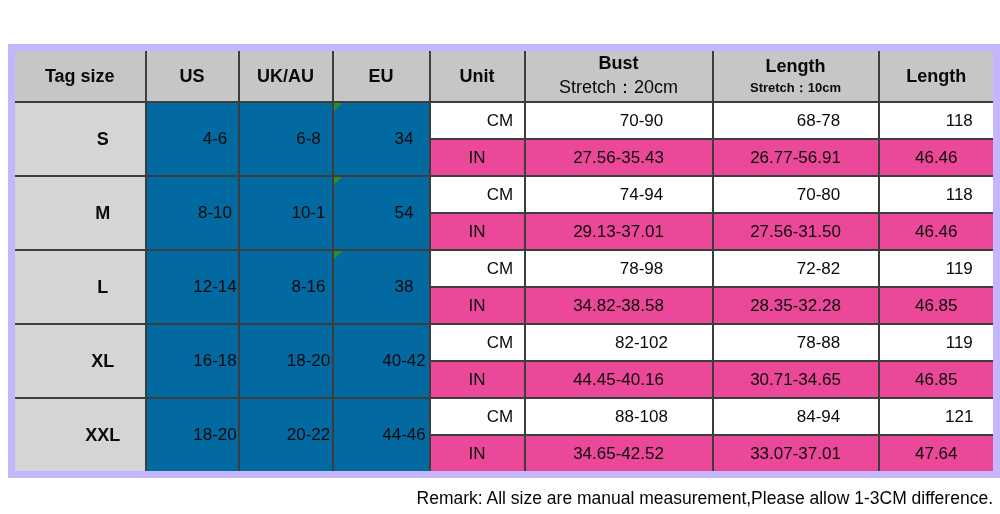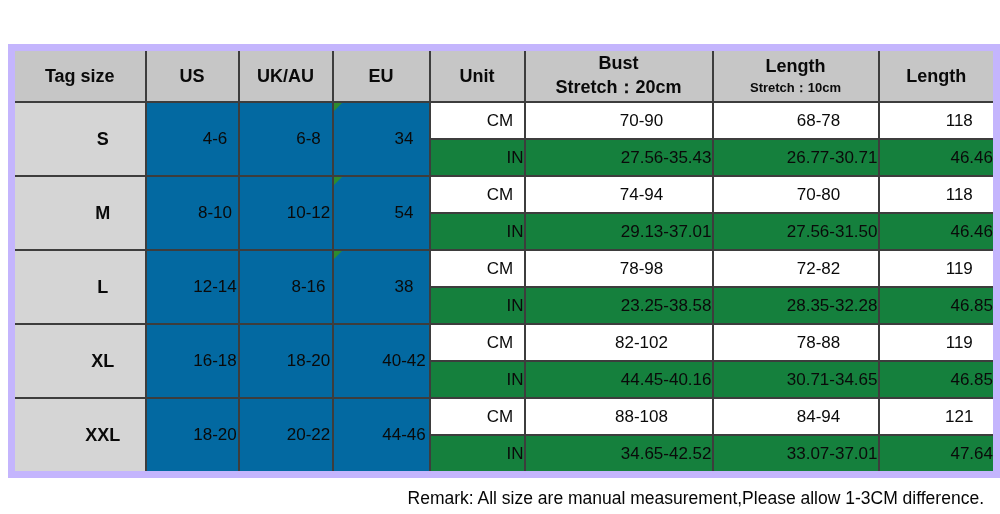--- a/index.html
+++ b/index.html
@@ -19,34 +19,34 @@
   }
   .size-table td {
     border:2px solid #3d3d3d;
     text-align:center; vertical-align:middle;
     font-size:17px; color:#0a0a0a; padding:0;
     overflow:hidden; white-space:nowrap;
   }
   tr.hdr td {
     background:#c6c6c6; font-weight:bold; height:50px; font-size:18px;
   }
-  tr.hdr td .sub-big { font-size:18px; font-weight:bold; margin-top:1px; }
+  tr.hdr td .sub-big { font-size:18px; font-weight:normal; margin-top:1px; }
   tr.hdr td .sub-small { font-size:13px; font-weight:bold; margin-top:2px; }
   td.tag-cell { background:#d5d5d5; font-weight:bold; font-size:18px; }
   tr.cm-row td { height:35px; background:#ffffff;padding-left:46px; }
-  tr.in-row td { height:35px; background:#15803d;text-align:right; }
+  tr.in-row td { height:35px; background:#ec4899; }
   tr.cm-row td.tag-cell, tr.cm-row td.plain-cell { background:#0369a1; }
   tr.cm-row td.tag-cell { background:#d5d5d5; }
   td.eu-cell { position:relative; }
   .corner-flag {
     position:absolute; top:0; left:0; width:0; height:0;
     border-top:8px solid #2e8b2e; border-right:8px solid transparent;
   }
   .remark {
-    position:absolute; top:488px; right:16px;
+    position:absolute; top:488px; right:7px;
     font-size:17.5px; color:#060606; white-space:nowrap;
   }
 </style>
 </head>
 <body>
 
 <div class="page">
 
 
   <table class="size-table">
@@ -87,28 +87,28 @@
           <span>34</span>
         </td>
         <td>CM</td>
         <td>70-90</td>
         <td>68-78</td>
         <td>118</td>
       </tr>
       <tr class="in-row">
         <td>IN</td>
         <td>27.56-35.43</td>
-        <td>26.77-30.71</td>
+        <td>26.77-56.91</td>
         <td>46.46</td>
       </tr>
 
       <tr class="cm-row">
         <td class="tag-cell" rowspan="2">M</td>
         <td class="plain-cell" rowspan="2">8-10</td>
-        <td class="plain-cell" rowspan="2">10-12</td>
+        <td class="plain-cell" rowspan="2">10-1</td>
         <td class="plain-cell eu-cell" rowspan="2">
           <span class="corner-flag"></span>
           <span>54</span>
         </td>
         <td>CM</td>
         <td>74-94</td>
         <td>70-80</td>
         <td>118</td>
       </tr>
       <tr class="in-row">
@@ -126,21 +126,21 @@
           <span class="corner-flag"></span>
           <span>38</span>
         </td>
         <td>CM</td>
         <td>78-98</td>
         <td>72-82</td>
         <td>119</td>
       </tr>
       <tr class="in-row">
         <td>IN</td>
-        <td>23.25-38.58</td>
+        <td>34.82-38.58</td>
         <td>28.35-32.28</td>
         <td>46.85</td>
       </tr>
 
       <tr class="cm-row">
         <td class="tag-cell" rowspan="2">XL</td>
         <td class="plain-cell" rowspan="2">16-18</td>
         <td class="plain-cell" rowspan="2">18-20</td>
         <td class="plain-cell" rowspan="2">40-42</td>
         <td>CM</td>

